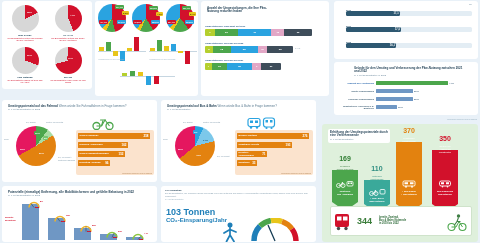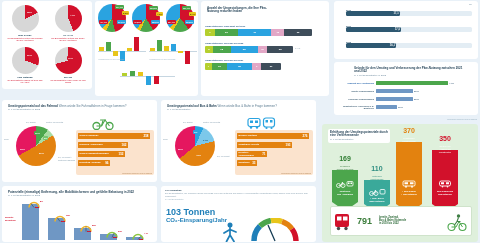--- a/index.html
+++ b/index.html
@@ -526,21 +526,21 @@
       <rect x="5" y="2" width="22" height="10" rx="3.5" fill="none" stroke="#fff" stroke-width="1.8"></rect>
       <rect x="8" y="4.5" width="6" height="4" fill="#fff"></rect>
         <rect x="18" y="4.5" width="6" height="4" fill="#fff"></rect>
       <circle cx="11" cy="13.5" r="1.6" fill="#fff"></circle>
         <circle cx="21" cy="13.5" r="1.6" fill="#fff"></circle>
     </svg>
     <div class="arrowcap" style="left:110px;top:66px;white-space:pre-line;">Bus &amp; Bahn und
 Rad Nutzende</div>
 
     <div class="totalbox" style="left:8px;top:82px;width:142px;height:30px;">
-      <div class="totalnum" style="position:absolute;left:26px;top:9px;">791</div>
+      <div class="totalnum" style="position:absolute;left:26px;top:9px;">344</div>
       <div class="totaltxt" style="position:absolute;left:48px;top:9px;white-space:pre-line;">bereits Zweirad,
 Bus &amp; Bahn Nutzende
 in 2019 bis 2022</div>
 
       <svg style="position:absolute;left:2px;top:4px;" width="22" height="22" viewBox="0 0 44 44">
         <rect x="4" y="6" width="28" height="26" rx="4" fill="#d2112b"></rect>
         <rect x="8" y="11" width="9" height="8" fill="#fff"></rect>
           <rect x="20" y="11" width="9" height="8" fill="#fff"></rect>
         <circle cx="11" cy="35" r="3.4" fill="#4a4a4a"></circle>
           <circle cx="26" cy="35" r="3.4" fill="#4a4a4a"></circle>

